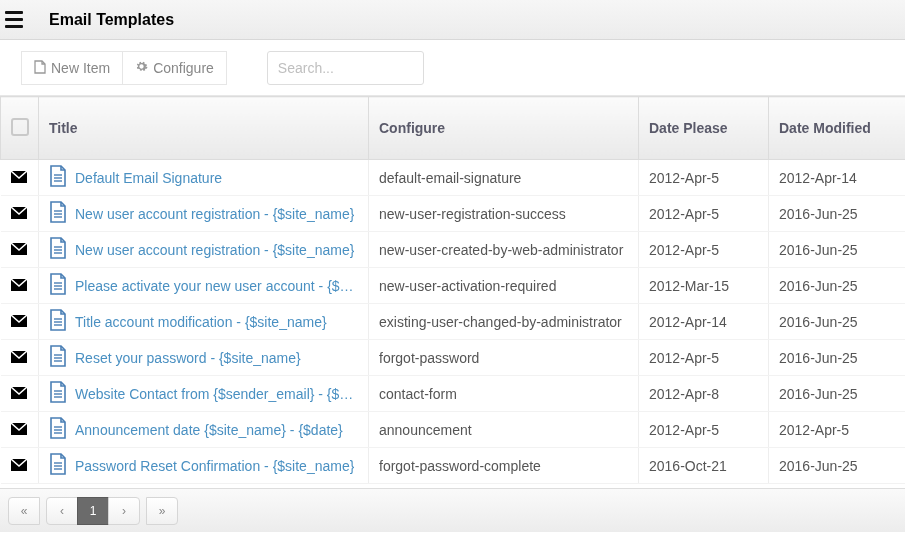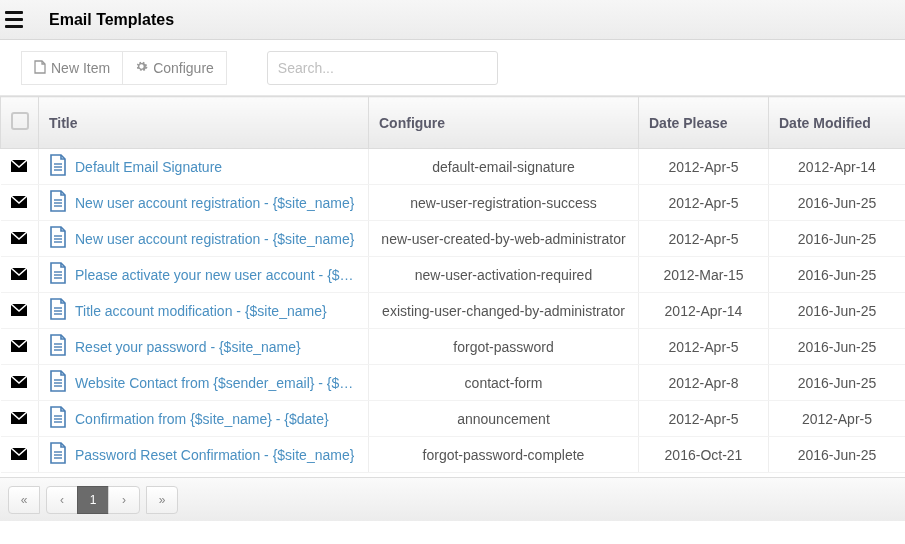--- a/index.html
+++ b/index.html
@@ -64,21 +64,21 @@
     cursor: pointer;
     height: 34px;
     font-size: 14px;
     margin-left: -1px;
     user-select: none;
   }
   .tbtn:first-of-type { margin-left: 7px; }
   .search {
     margin-left: 40px;
     height: 34px;
-    width: 231px;
+    width: 157px;
     border: 1px solid #ddd;
     padding: 0 10px;
     font-size: 14px;
     color: #555;
     border-radius: 3px;
   }
   .search::placeholder { color: #bfbfbf; }
 
   
   table {
@@ -87,35 +87,34 @@
     table-layout: fixed;
   }
   th {
     background: linear-gradient(#fbfbfb, #e9e9e9);
     text-align: left;
     font-weight: 700;
     color: #5a5a6a;
     font-size: 14px;
     padding: 14px 10px;
     border: 1px solid #dcdcdc;
-    height: 52px;
+    height: 63px;
   }
   td {
     padding: 0 10px;
     height: 36px;
     border-right: 1px solid #eee;
     border-bottom: 1px solid #f2f2f2;
     color: #555;
     font-size: 14px;
     white-space: nowrap;
     overflow: hidden;
     text-overflow: ellipsis;
     background: #fff;
     vertical-align: middle;
-    text-align: center;
   }
   .col-env   { width: 38px; text-align: center; }
   .col-title { width: 330px; }
   .col-short { width: 270px; }
   .col-dc    { width: 130px; }
   .col-dm    { width: 137px; }
 
   .chk {
     width: 18px; height: 18px;
     border: 2px solid #c9c9c9;
@@ -384,21 +383,21 @@
             </svg></span></td>
     <td>
       <div class="title-cell">
         <span><svg class="file-icon" viewBox="0 0 18 22" fill="none">
   <path d="M2 1h10l4 4v16H2z" stroke-width="1.6" fill="none"></path>
   <path d="M12 1v4h4" stroke-width="1.6" fill="none"></path>
   <line x1="5" y1="10" x2="13" y2="10" stroke-width="1.4"></line>
   <line x1="5" y1="13" x2="13" y2="13" stroke-width="1.4"></line>
   <line x1="5" y1="16" x2="13" y2="16" stroke-width="1.4"></line>
 </svg></span>
-        <span class="title-link">Confirmation from {$site_name} - {$date}</span>
+        <span class="title-link">Announcement date {$site_name} - {$date}</span>
       </div>
     </td>
     <td>announcement</td>
     <td>2012-Apr-5</td>
     <td>2012-Apr-5</td>
       </tr>
       <tr>
     <td class="col-env"><span class="env-icon"><svg width="16" height="12" viewBox="0 0 16 12">
               <path d="M0 0h16v12H0z" fill="#000"></path>
               <path d="M0 0l8 7 8-7" fill="none" stroke="#fff" stroke-width="1.5"></path>

